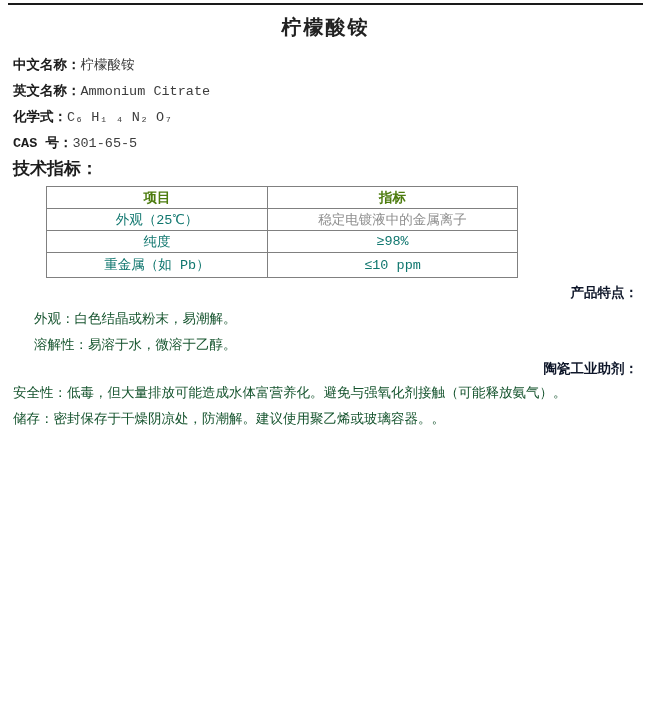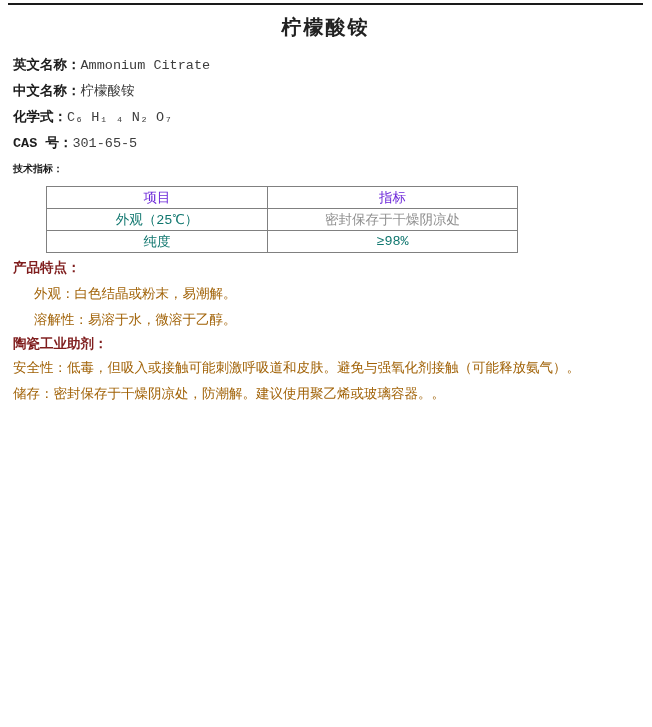--- a/index.html
+++ b/index.html
@@ -21,21 +21,21 @@
     letter-spacing: 2px;
     color: #222222;
     line-height: 24px;
   }
   .fields { margin-top: 12px; }
   .field-row { line-height: 26px; font-size: 13.5px; white-space: pre; }
   .field-label { font-weight: bold; color: #1c1c1c; }
   .field-value { color: #3d3d3d; }
 
   .tech-heading {
-    line-height: 26px; font-size: 10px;
+    line-height: 26px; font-size: 17px;
     font-weight: bold; color: #1c1c1c;
   }
   table.spec {
     border-collapse: collapse;
     margin: 3px 0 0 33px;
     width: 471px;
     table-layout: fixed;
   }
   table.spec col.c1 { width: 221px; }
   table.spec col.c2 { width: 250px; }
@@ -43,91 +43,96 @@
     border: 1px solid #808080;
     height: 21px;
     padding: 0 2px;
     text-align: center;
     vertical-align: middle;
     font-size: 13.5px;
     font-weight: normal;
     color: #0f766e;
     white-space: nowrap;
   }
-  table.spec th { font-weight: normal; color: #6d28d9; }
+  table.spec th { font-weight: bold; color: #4d7c0f; }
   table.spec td.muted { color: #8f8f8f; }
   table.spec tr.tall td { height: 24px; }
 
   .sections { margin-top: 3px; }
   .section-title {
     line-height: 26px; font-size: 13.5px;
-    font-weight: bold; color: #7f1d1d;
+    font-weight: bold; color: #0f172a;
     margin: 0;
+    text-align: right;
   }
   .section-title.tight { line-height: 22px; }
   .para {
     margin: 0;
     line-height: 26px; font-size: 13.5px;
-    color: #a16207;
+    color: #14532d;
     white-space: pre-wrap;
   }
   .para.indent { padding-left: 21px; }
   .para.gap-before { margin-top: 13px; }
 </style>
 </head>
 <body>
 
 <div class="doc">
 
   <div class="top-rule"></div>
 
   <div class="title">柠檬酸铵</div>
 
   <div class="fields">
+    <div class="field-row"><span class="field-label">中文名称：</span><span class="field-value">柠檬酸铵</span></div>
     <div class="field-row"><span class="field-label">英文名称：</span><span class="field-value">Ammonium Citrate</span></div>
-    <div class="field-row"><span class="field-label">中文名称：</span><span class="field-value">柠檬酸铵</span></div>
     <div class="field-row"><span class="field-label">化学式：</span><span class="field-value">C₆ H₁ ₄ N₂ O₇</span></div>
     <div class="field-row"><span class="field-label">CAS 号：</span><span class="field-value">301-65-5</span></div>
   </div>
 
   <div class="tech-heading">技术指标：</div>
 
   <table class="spec">
     <colgroup>
         <col class="c1">
         <col class="c2">
       </colgroup>
     <tbody>
       <tr>
         <th>项目</th>
         <th>指标</th>
       </tr>
       <tr>
         <td>外观（25℃）</td>
-        <td class="muted">密封保存于干燥阴凉处</td>
+        <td class="muted">稳定电镀液中的金属离子</td>
       </tr>
       <tr>
         <td>纯度</td>
         <td>≥98%</td>
+      </tr>
+      <tr class="tall">
+        <td>重金属（如 Pb）</td>
+        <td>≤10 ppm</td>
       </tr>
     </tbody>
   </table>
 
   <div class="sections">
 
     <div>
       <p class="section-title">产品特点：</p>
       <p class="para indent">外观：白色结晶或粉末，易潮解。</p>
       <p class="para indent">溶解性：易溶于水，微溶于乙醇。</p>
     </div>
 
 
     <div>
       <p class="section-title tight">陶瓷工业助剂：</p>
-      <p class="para">安全性：低毒，但吸入或接触可能刺激呼吸道和皮肤。避免与强氧化剂接触（可能释放氨气）。</p>
+      <p class="para">安全性：低毒，但大量排放可能造成水体富营养化。避免与强氧化剂接触（可能释放氨气）。</p>
     </div>
 
     <div>
       <p class="para">储存：密封保存于干燥阴凉处，防潮解。建议使用聚乙烯或玻璃容器。。</p>
     </div>
 
   </div>
 </div>
 
 </body></html>

